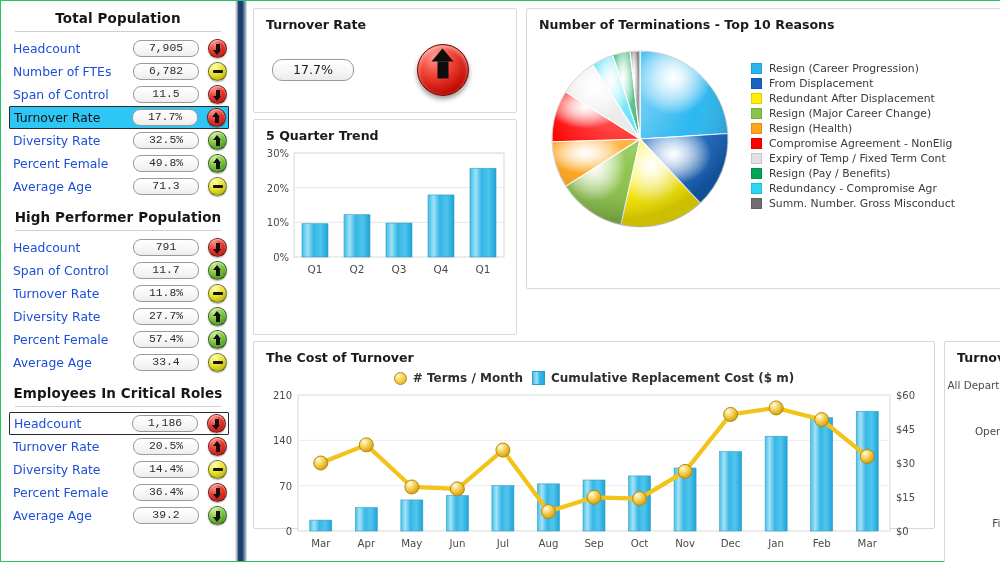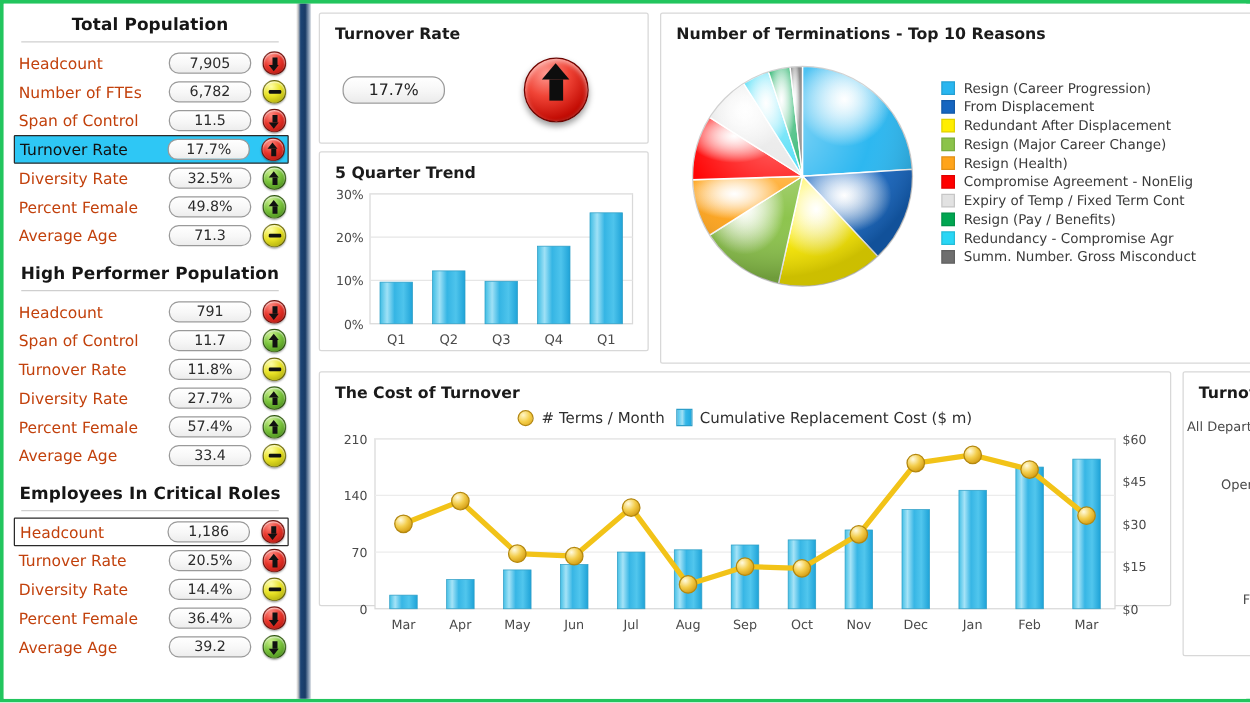--- a/index.html
+++ b/index.html
@@ -6,21 +6,21 @@
   html, body {
     width: 1000px; height: 562px;
     background: #ffffff;
     font-family: "DejaVu Sans", sans-serif;
     overflow: hidden;
   }
   #app {
     position: relative;
     width: 1000px; height: 562px;
     background: #ffffff;
-    border: 3px solid #22c55e;
+    border: 1px solid #22c55e;
     display: flex;
   }
 
   
   #sidebar {
     width: 234px; height: 100%;
     background: #ffffff;
     padding: 4px 0 0 0;
     position: relative;
     flex: 0 0 234px;
@@ -52,36 +52,37 @@
     border-radius: 1px;
   }
   .metric-row.focused {
     border: 1.5px solid #2a2a2a;
     border-radius: 1px;
     background: #ffffff;
   }
   .metric-label {
     flex: 1 1 auto;
     font-size: 12.4px;
-    color: #c2410c;
+    color: #1d4ed8;
     white-space: nowrap;
   }
   .metric-row.selected .metric-label { color: #111111; }
   .metric-value {
     width: 66px;
     height: 17px;
     line-height: 15px;
     text-align: center;
     font-size: 11.4px;
     color: #2b2b2b;
     background: linear-gradient(180deg,#ffffff 0%,#f7f7f7 55%,#ededed 100%);
     border: 1px solid #9a9a9a;
     border-radius: 8px;
     margin-right: 9px;
     flex: 0 0 66px;
+    font-family: Liberation Mono, monospace;
   }
   .status-icon {
     width: 19px; height: 19px;
     border-radius: 50%;
     flex: 0 0 19px;
     position: relative;
     border: 1px solid rgba(0,0,0,.45);
     box-shadow: inset 0 1px 1.5px rgba(255,255,255,.75), 0 1px 1.5px rgba(0,0,0,.35);
   }
   .status-icon.red    { background: radial-gradient(circle at 35% 25%, #ff8a80 0%, #e8342a 45%, #a60f08 100%); }
@@ -172,35 +173,35 @@
     width: 11px; height: 17px; background: #0d0d0d;
   }
   #kpi-orb .bigarrow::after {
     content:""; position: absolute; left: -6px; top: -13px;
     border-left: 11.5px solid transparent;
     border-right: 11.5px solid transparent;
     border-bottom: 13px solid #0d0d0d;
   }
 
   
-  #trend-card { width: 264px; height: 160px; }
+  #trend-card { width: 264px; height: 216px; }
 
   
   #pie-card { flex: 1 1 auto; height: 281px; }
   #pie-body { display: flex; align-items: flex-start; height: 235px; }
   #pie-wrap { width: 210px; height: 215px; display: flex; align-items: center; justify-content: center; margin-left: 8px;}
   #legend { margin-left: 6px; margin-top: 29px; }
   .legend-item { display: flex; align-items: center; height: 15px; }
   .legend-sw { width: 11px; height: 11px; margin-right: 7px; flex: 0 0 11px; border: 1px solid rgba(0,0,0,.12); }
   .legend-tx { font-size: 10.8px; color: #3a3a3a; white-space: nowrap; }
 
   
   #cost-card { flex: 1 1 auto; height: 188px; }
   #cost-legend { display: flex; align-items: center; justify-content: center; gap: 9px; margin-top: 6px; }
-  .cl-item { display: flex; align-items: center; gap: 6px; }
+  .cl-item { display: flex; align-items: center; gap: 6px; font-weight: bold; }
   .cl-dot {
     width: 13px; height: 13px; border-radius: 50%;
     background: radial-gradient(circle at 33% 28%, #fff6c8 0%, #f5cf4a 50%, #d9a31b 100%);
     border: 1px solid #b38712;
   }
   .cl-bar {
     width: 13px; height: 14px;
     background: linear-gradient(90deg,#49c4ee 0%,#9fe0f5 35%,#35b7e8 60%,#1fa9df 100%);
     border: 1px solid #2d9ec9;
   }

